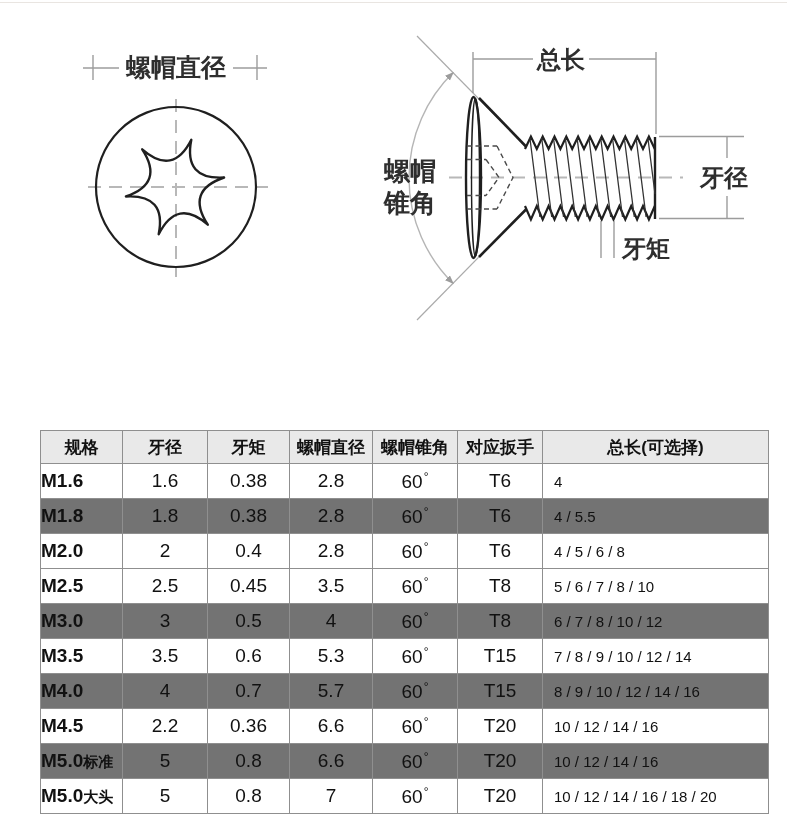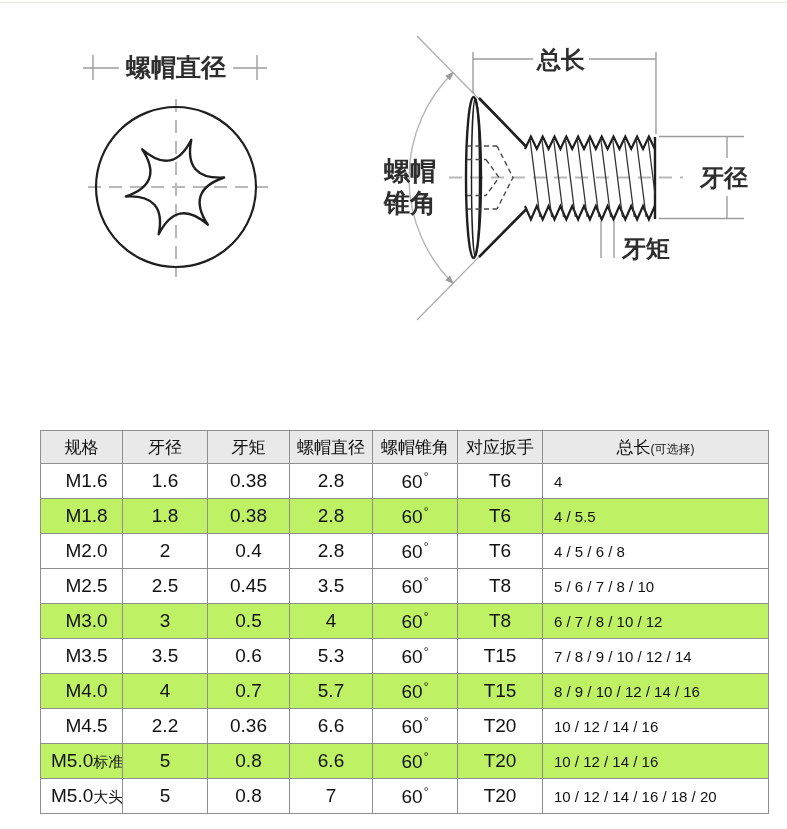--- a/index.html
+++ b/index.html
@@ -15,27 +15,27 @@
   .spec-table{
     position:absolute;left:40px;top:430px;width:728px;
     border-collapse:collapse;table-layout:fixed;
     font-size:19px;color:#111;
   }
   .spec-table th,.spec-table td{
     border:1px solid #8f8f8f;padding:0;vertical-align:middle;
     text-align:center;overflow:hidden;white-space:nowrap;
   }
   .spec-table thead th{
-    height:32px;background:#e9e9e9;font-weight:400;font-size:17px;
+    height:32px;background:#e9e9e9;font-weight:700;font-size:17px;
   }
   .spec-table tbody td{height:34px;background:#ffffff;}
-  .spec-table tbody tr.alt td{background:#bef264;}
-  .spec-table td.spec-col{text-align:center;padding-left:10px;}
+  .spec-table tbody tr.alt td{background:#737373;}
+  .spec-table td.spec-col{text-align:left;font-weight:bold;}
   .spec-table td.len-col{text-align:left;padding-left:11px;font-size:15px;}
-  .hdr-note{font-size:12px;}
+  .hdr-note{font-size:17px;}
   .spec-suffix{font-size:15px;}
   .deg{font-size:12px;vertical-align:7px;margin-left:1px;}
 </style>
 </head>
 <body>
 
 <div class="top-hairline"></div>
 
 <svg class="drawing" viewBox="0 0 787 345">
   <defs>

